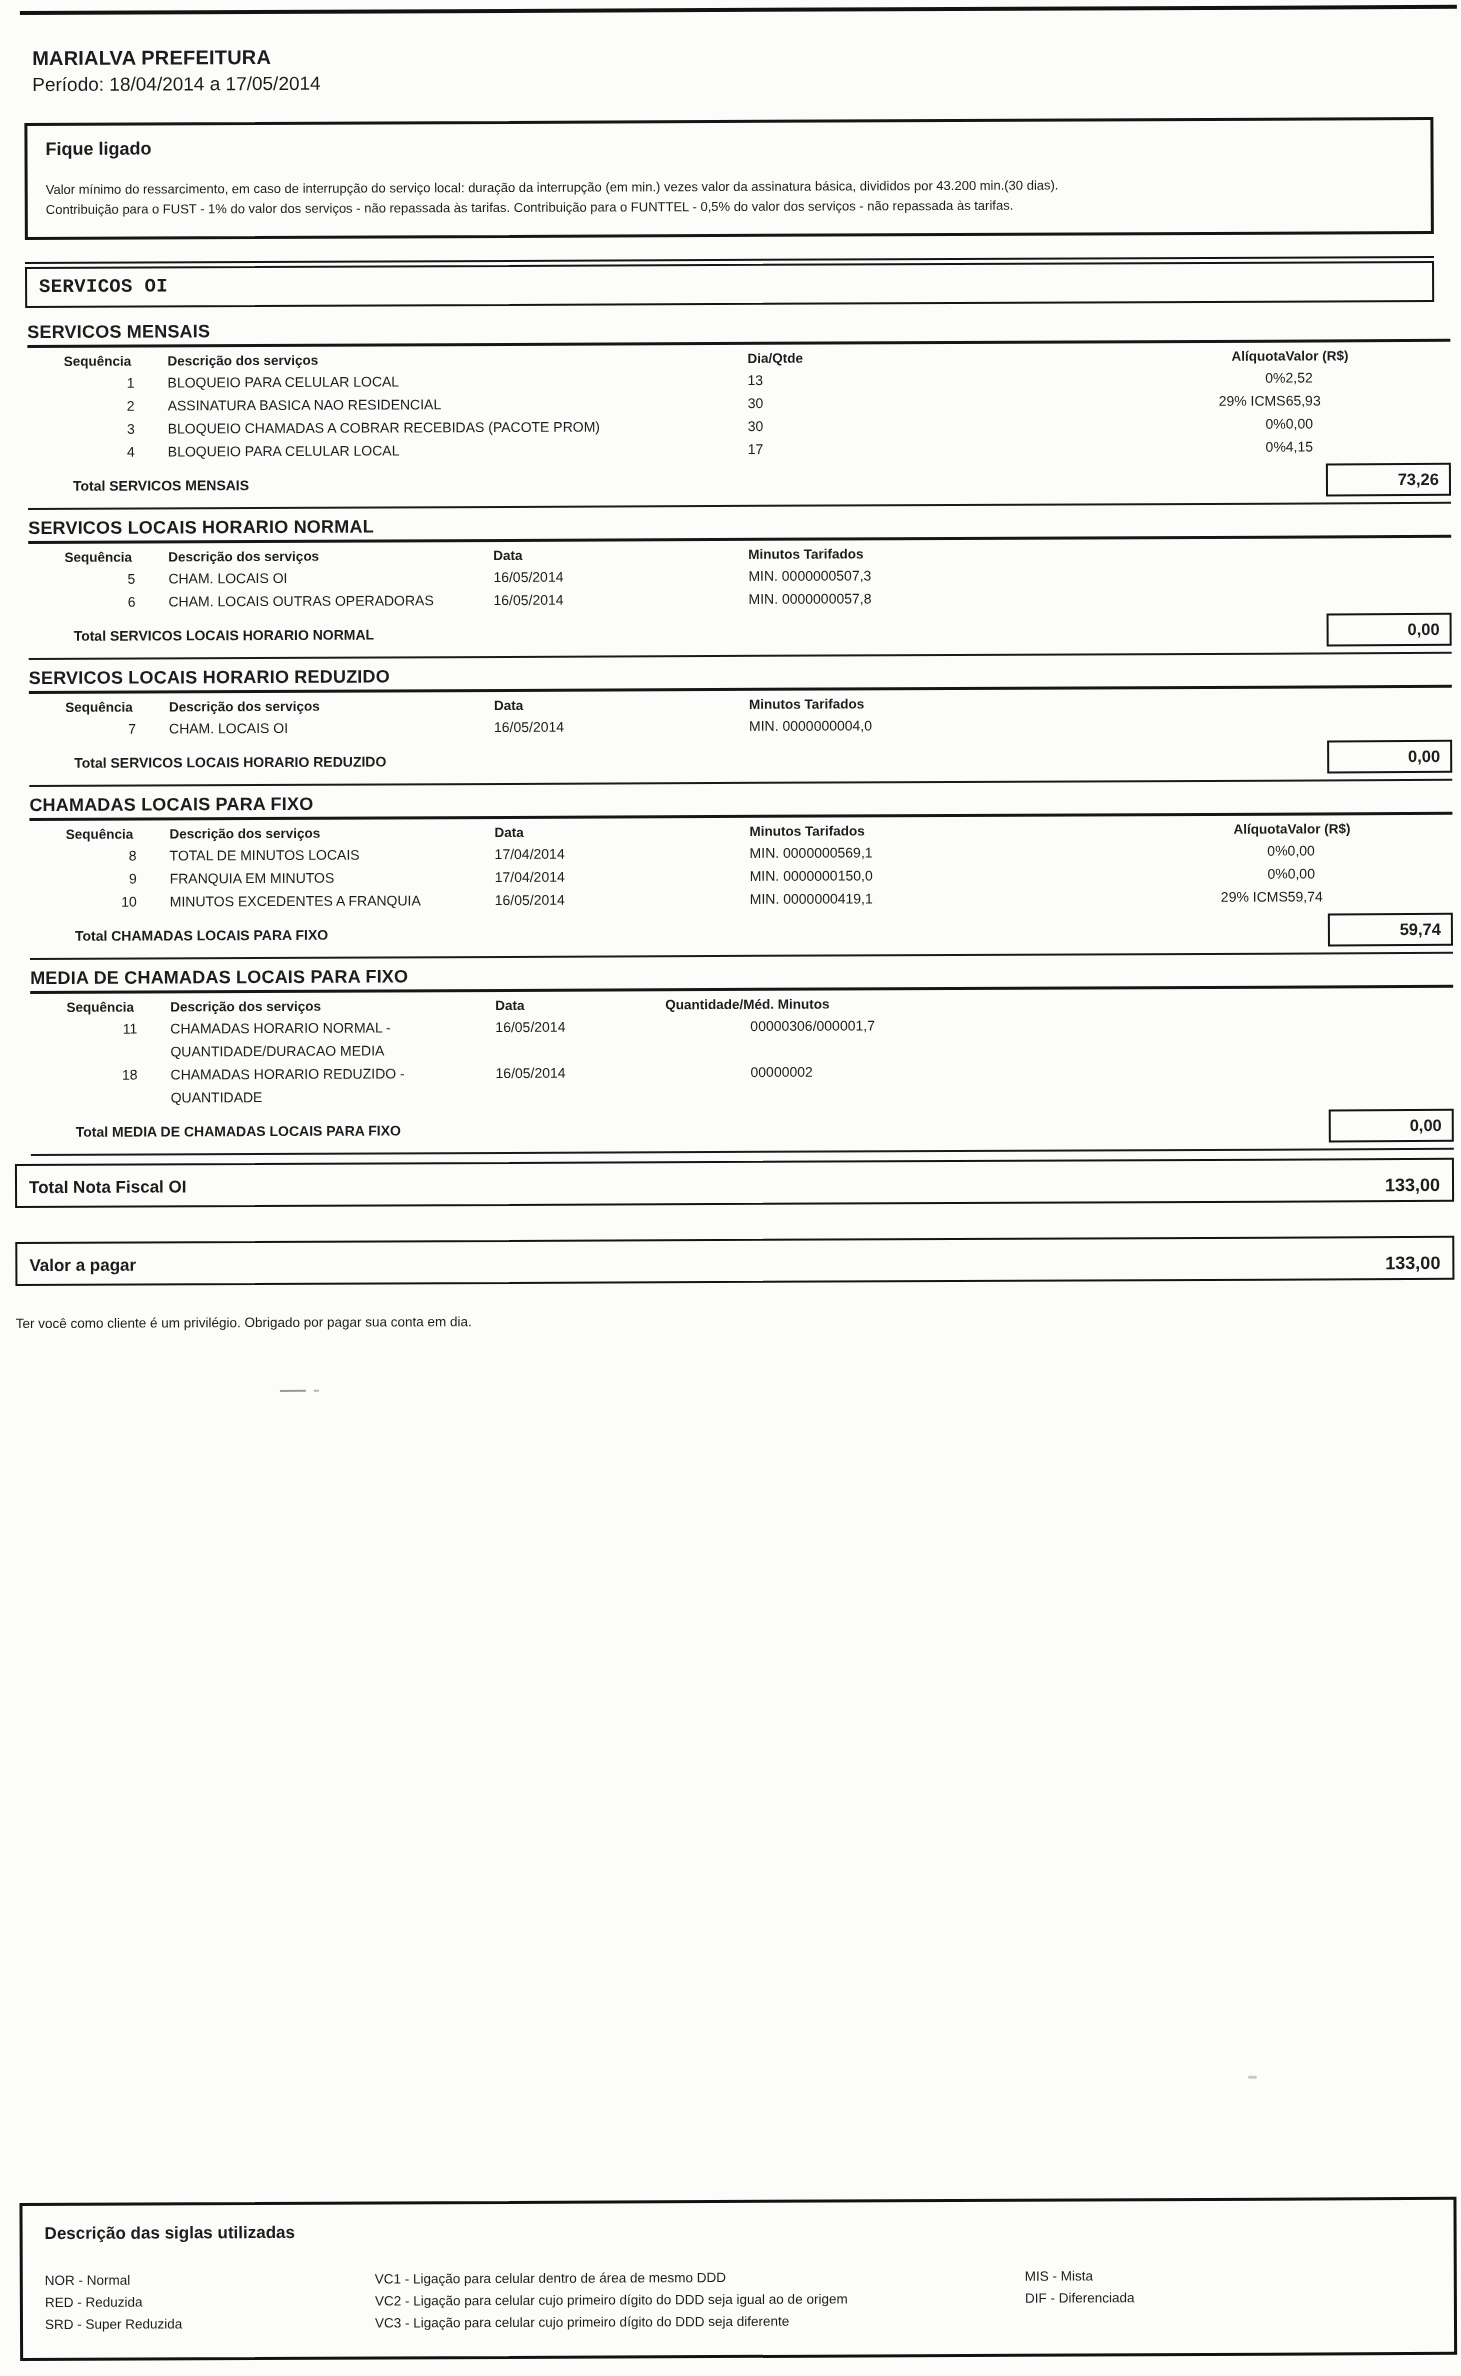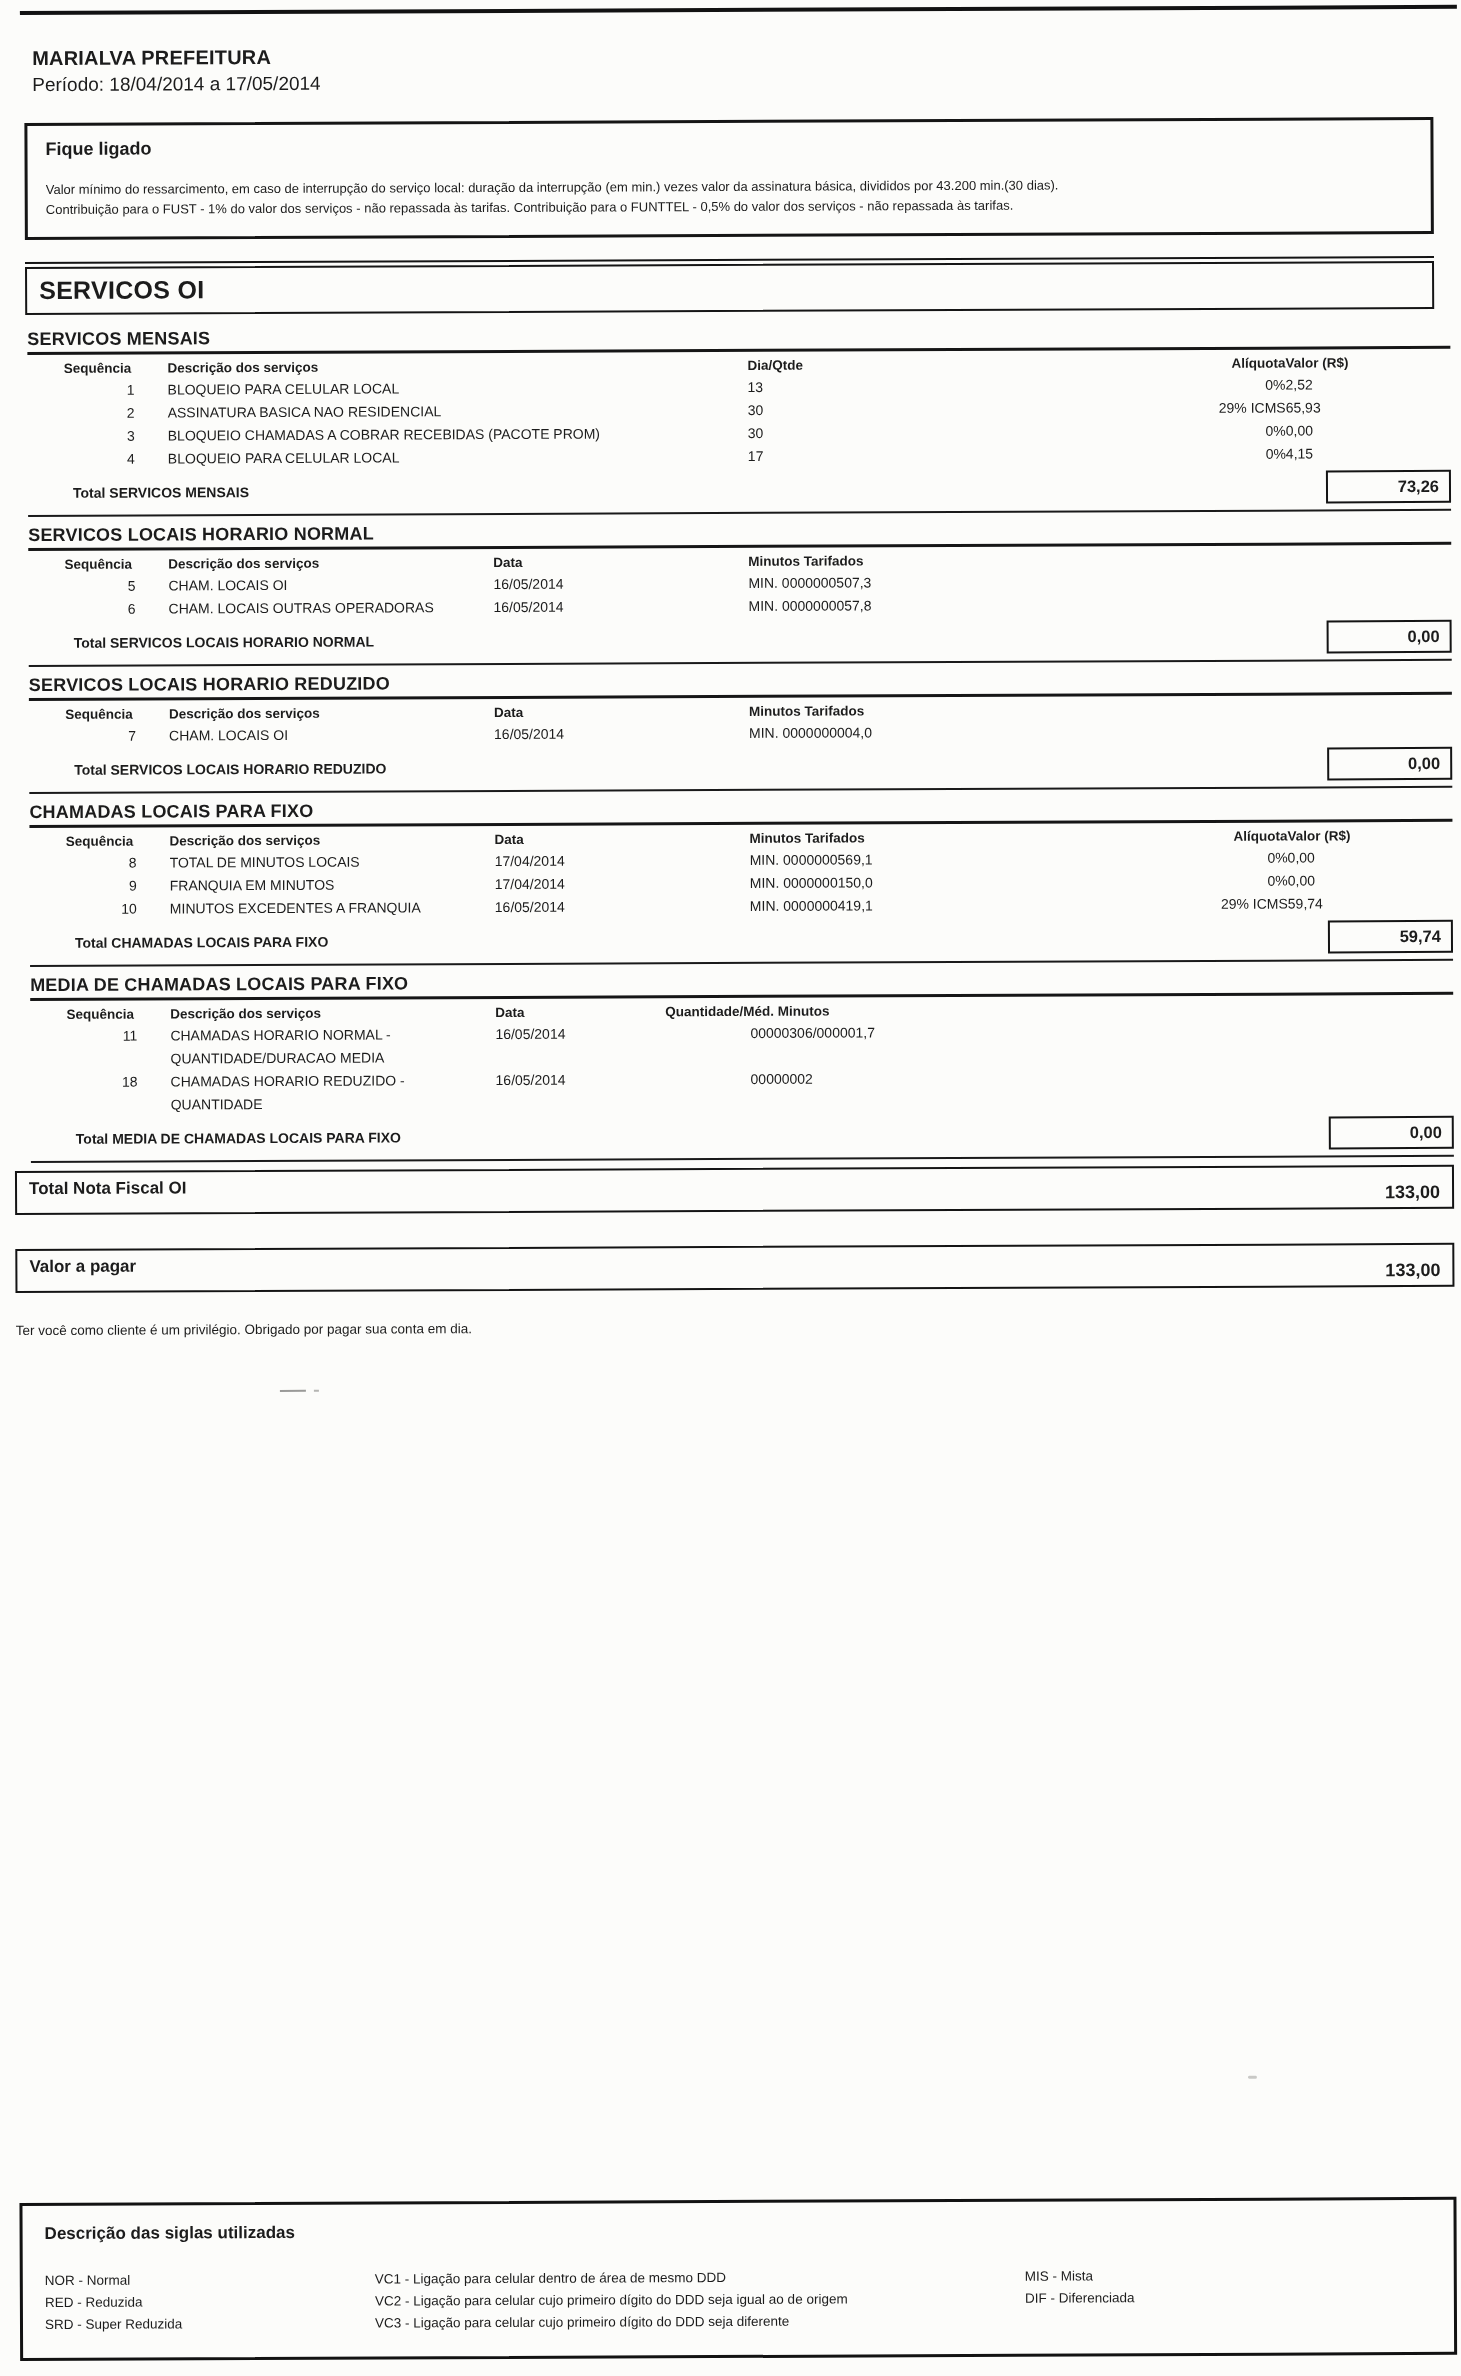--- a/index.html
+++ b/index.html
@@ -18,21 +18,21 @@
   .period{font-size:19px;margin-top:4px;}
 
   
   .notice{margin:27px 24px 0 28px;border:3px solid #151515;padding:13px 16px 17px 18px;}
   .notice .n-title{font-size:18px;font-weight:bold;margin-bottom:20px;}
   .notice .n-line{font-size:13px;line-height:20px;white-space:nowrap;overflow:hidden;}
 
   
   .rule{height:2px;background:#141414;margin:22px 24px 3px 28px;}
   .oi-box{margin:0 24px 0 28px;border:2.5px solid #151515;padding:7px 12px 8px;}
-  .oi-box span{font-size:25px;font-weight:bold;letter-spacing:.3px;}
+  .oi-box span{font-size:19px;font-weight:bold;letter-spacing:.3px;font-family:Liberation Mono, monospace;}
 
   
   #sections-host{margin-top:14px;padding:0 8px 0 30px;}
   .svc{margin-bottom:2px;}
   .sec-heading{margin:6px 0 2px;font-size:18px;font-weight:bold;letter-spacing:.2px;}
   .sec-underline{height:3px;background:#161616;margin:2px 0 4px;}
   .hdr-row,.data-row{
     display:grid;
     grid-template-columns:140px 325px 255px 300px 1fr 165px;
     align-items:start;
@@ -53,21 +53,21 @@
     padding:0 10px 0 14px;font-size:16.5px;font-weight:bold;margin-right:0px;
   }
   .sec-divider{height:2px;background:#1a1a1a;margin:4px 0 8px;}
 
   
   .grand-box{
     margin:6px 8px 0 14px;border:2.5px solid #141414;
     display:flex;align-items:center;justify-content:space-between;
     height:44px;box-sizing:border-box;padding:0 12px 0 12px;
   }
-  .grand-box .g-label{font-size:17px;font-weight:bold;align-self:flex-start;margin-top:6px;}
+  .grand-box .g-label{font-size:17px;font-weight:bold;align-self:flex-start;margin-top:12px;}
   .grand-box .g-value{font-size:18px;font-weight:bold;align-self:flex-end;margin-bottom:4px;}
   .grand-gap{height:28px;}
 
   
   .footer-msg{margin:30px 0 0 14px;font-size:13.5px;}
 
   
   .artifact1{position:absolute;top:1388px;left:278px;width:26px;height:2px;background:#9a9a98;}
   .artifact1::after{content:"";position:absolute;left:34px;top:0;width:5px;height:2px;background:#b5b5b2;}
   .artifact2{position:absolute;top:2078px;left:1243px;width:9px;height:3px;background:#c9c9c6;border-radius:2px;}

